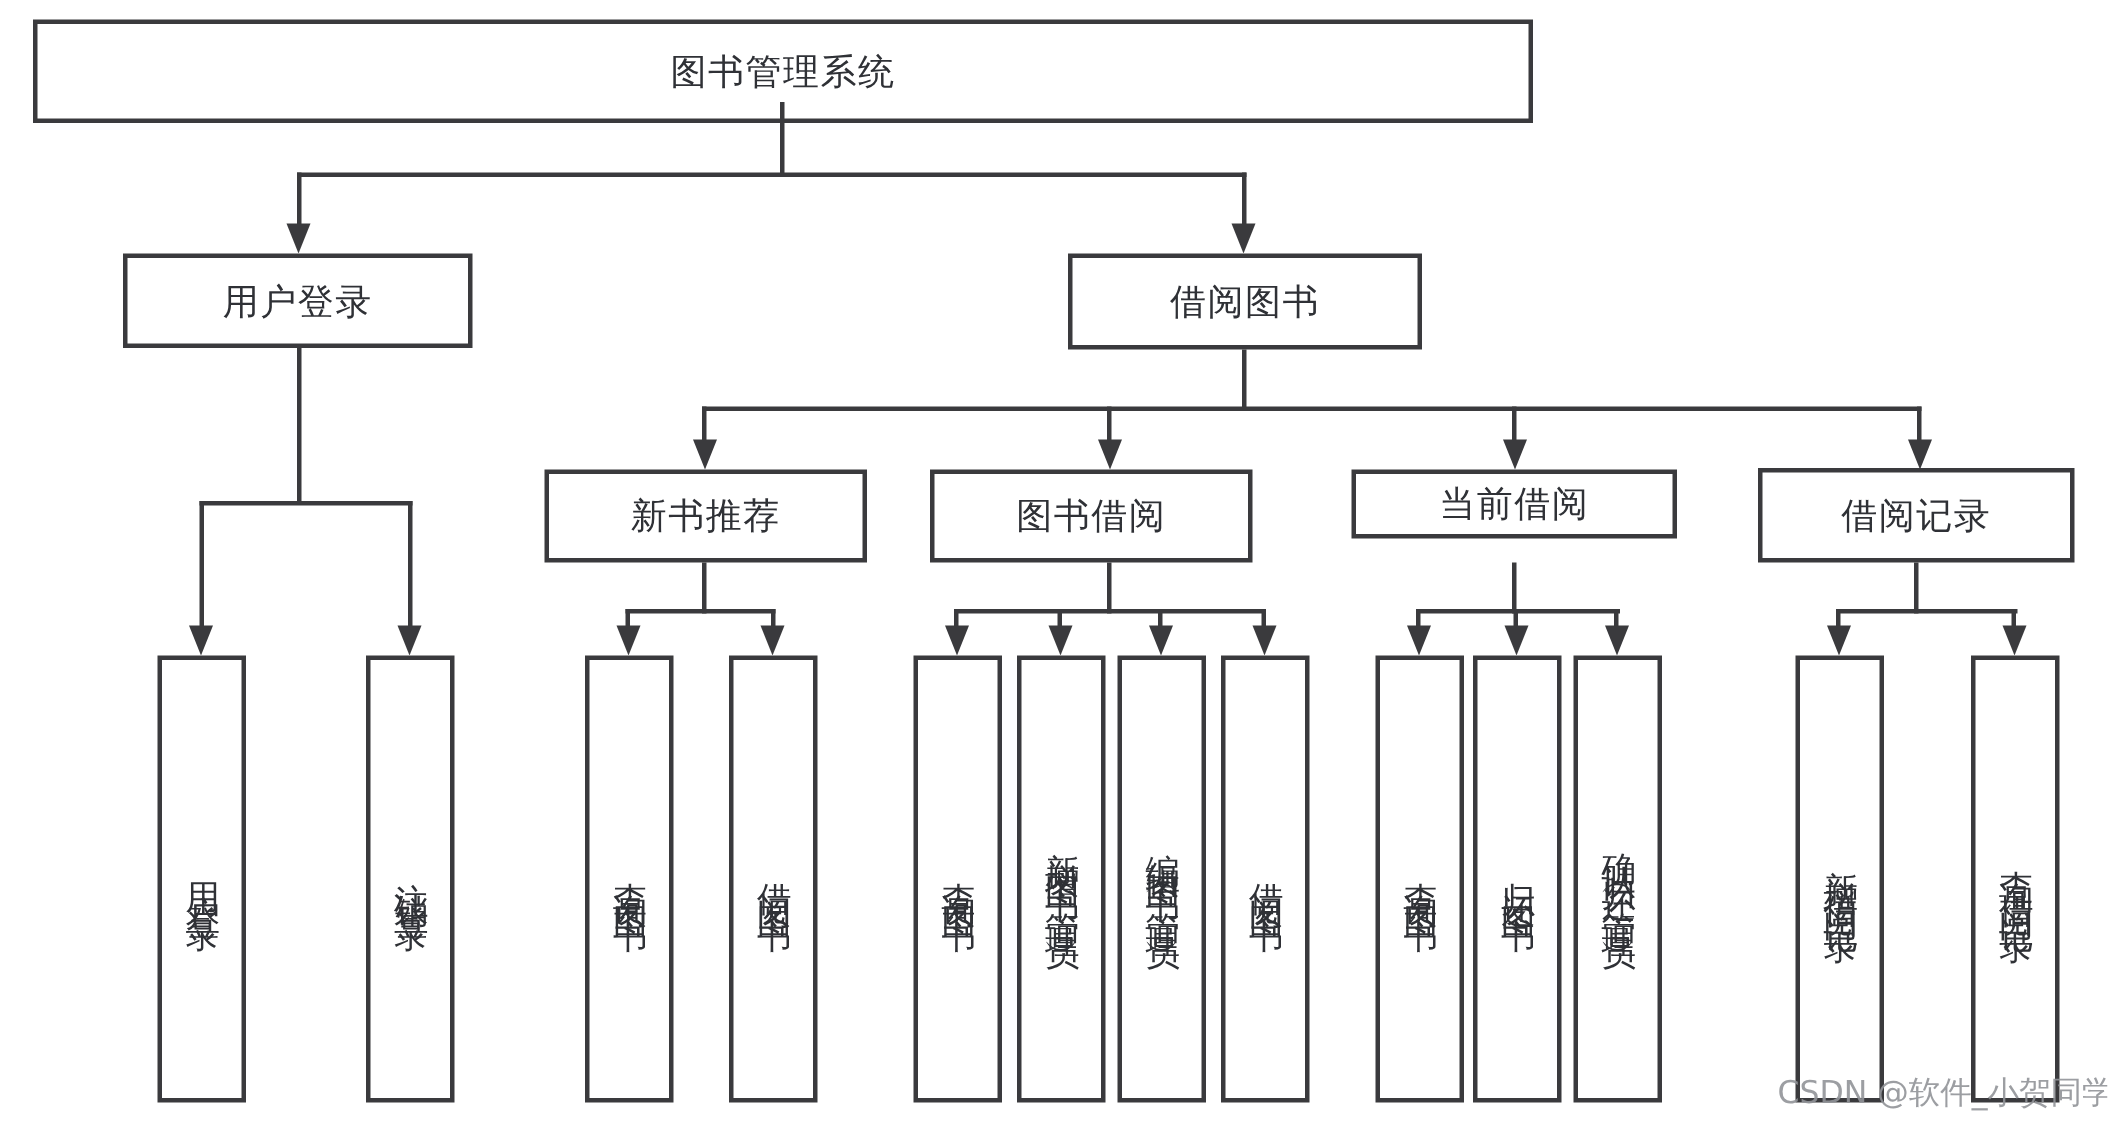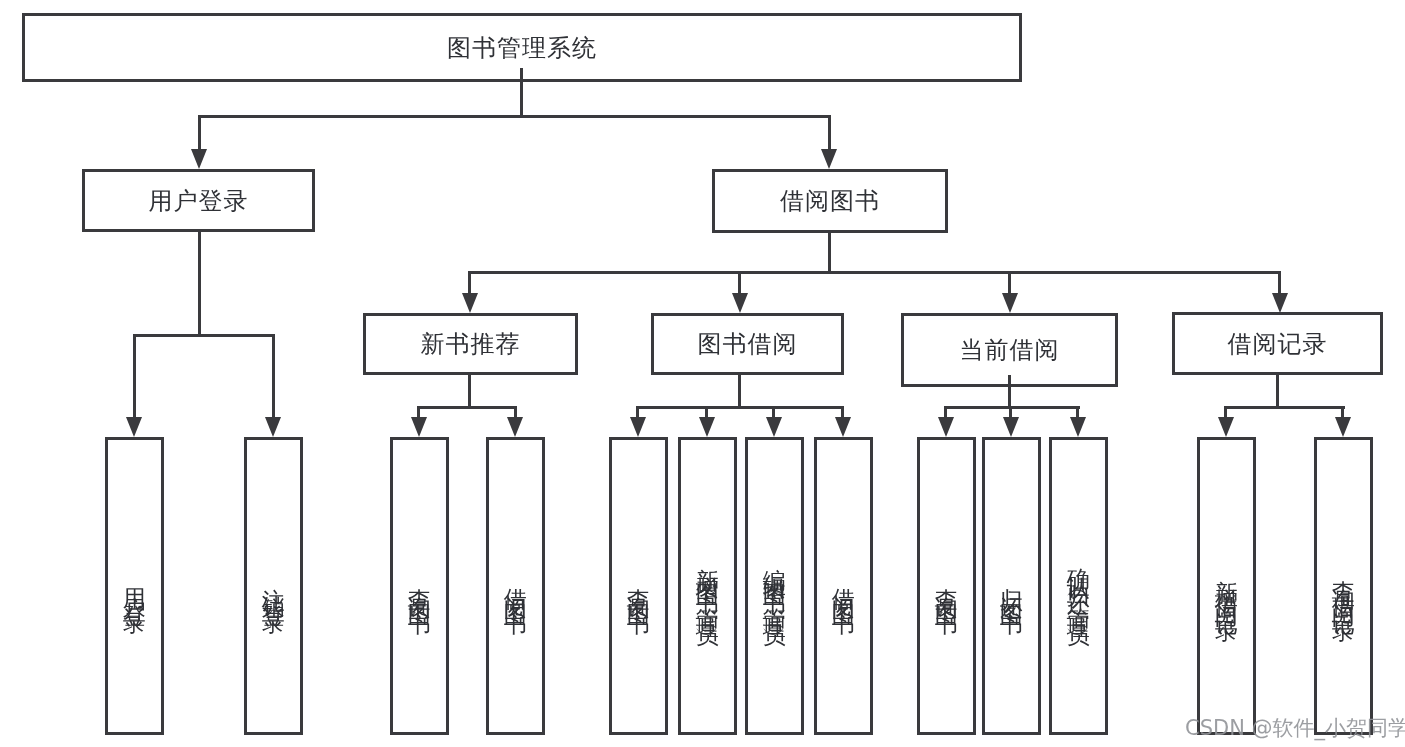--- a/index.html
+++ b/index.html
@@ -70,24 +70,24 @@
   <div class="vline" style="left:738px;top:271px;height:26px"></div>
   <div class="arrow" style="left:732px;top:293px"></div>
   <div class="vline" style="left:1008px;top:271px;height:26px"></div>
   <div class="arrow" style="left:1002px;top:293px"></div>
   <div class="vline" style="left:1278px;top:271px;height:26px"></div>
   <div class="arrow" style="left:1272px;top:293px"></div>
 
   <div class="node" style="left:363px;top:313px;width:215px;height:62px">
     <span>新书推荐</span>
   </div>
-  <div class="node" style="left:651px;top:313px;width:193px;height:62px">
+  <div class="node" style="left:620px;top:313px;width:215px;height:62px">
     <span>图书借阅</span>
   </div>
-  <div class="node" style="left:901px;top:313px;width:217px;height:74px">
+  <div class="node" style="left:901px;top:313px;width:217px;height:46px">
     <span>当前借阅</span>
   </div>
   <div class="node" style="left:1172px;top:312px;width:211px;height:63px">
     <span>借阅记录</span>
   </div>
 
   <div class="vline" style="left:468px;top:375px;height:34px"></div>
   <div class="hline" style="left:417px;top:406px;width:100px"></div>
   <div class="vline" style="left:417px;top:406px;height:14px"></div>
   <div class="arrow" style="left:411px;top:417px"></div>

